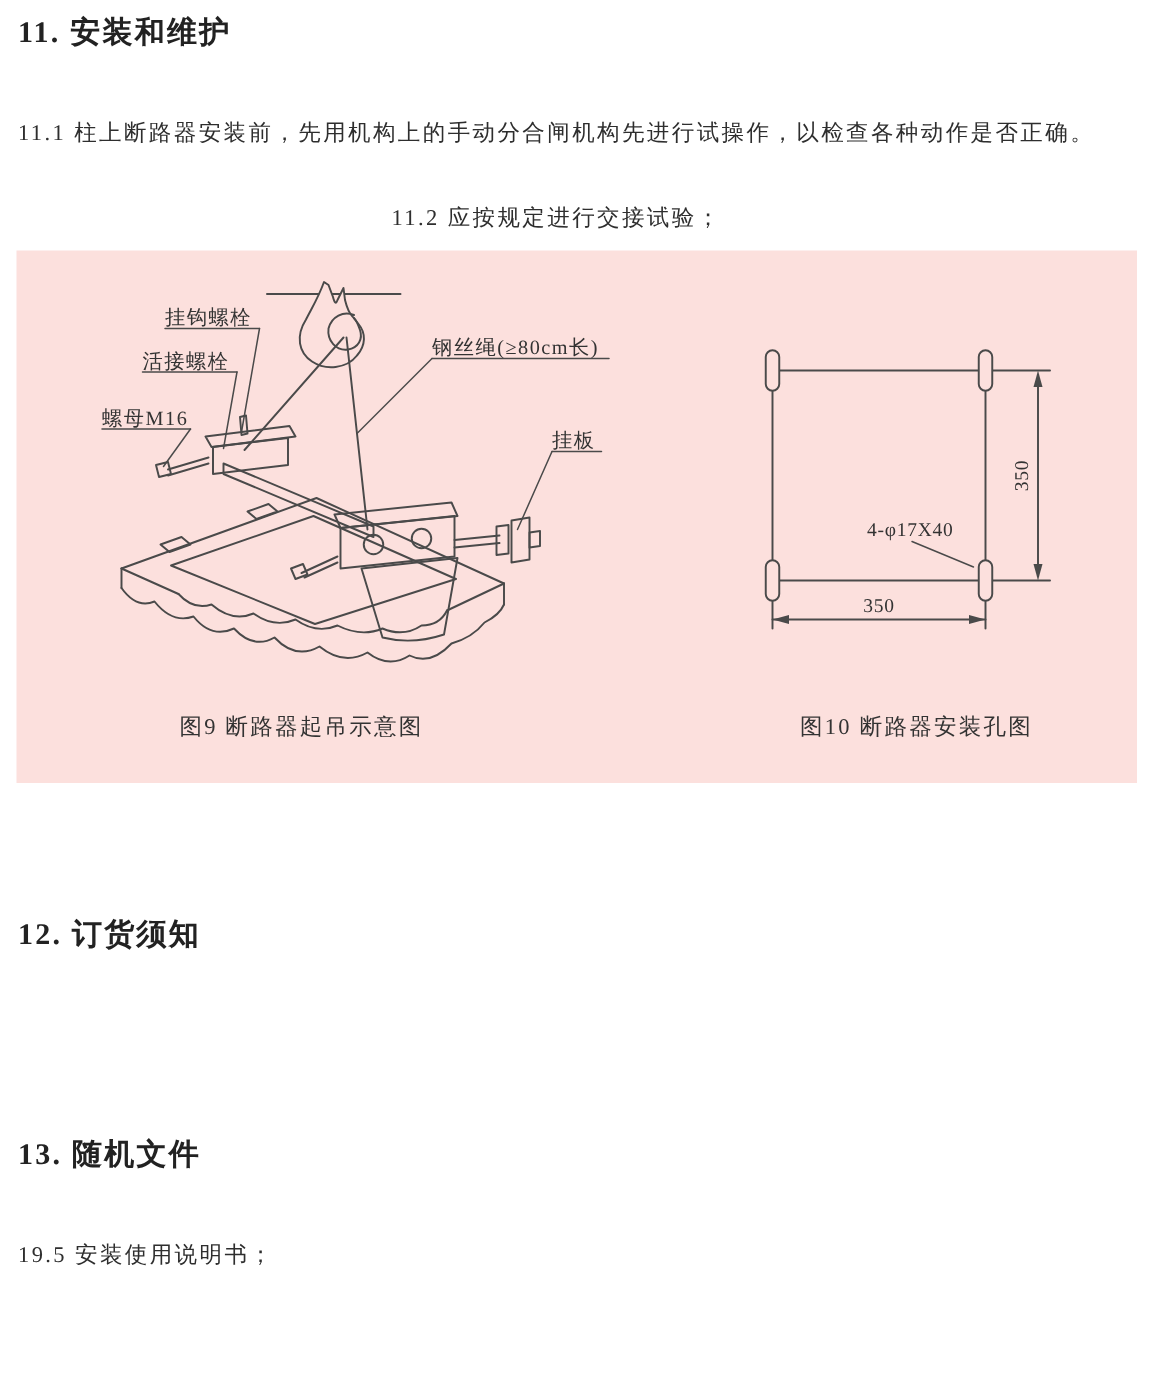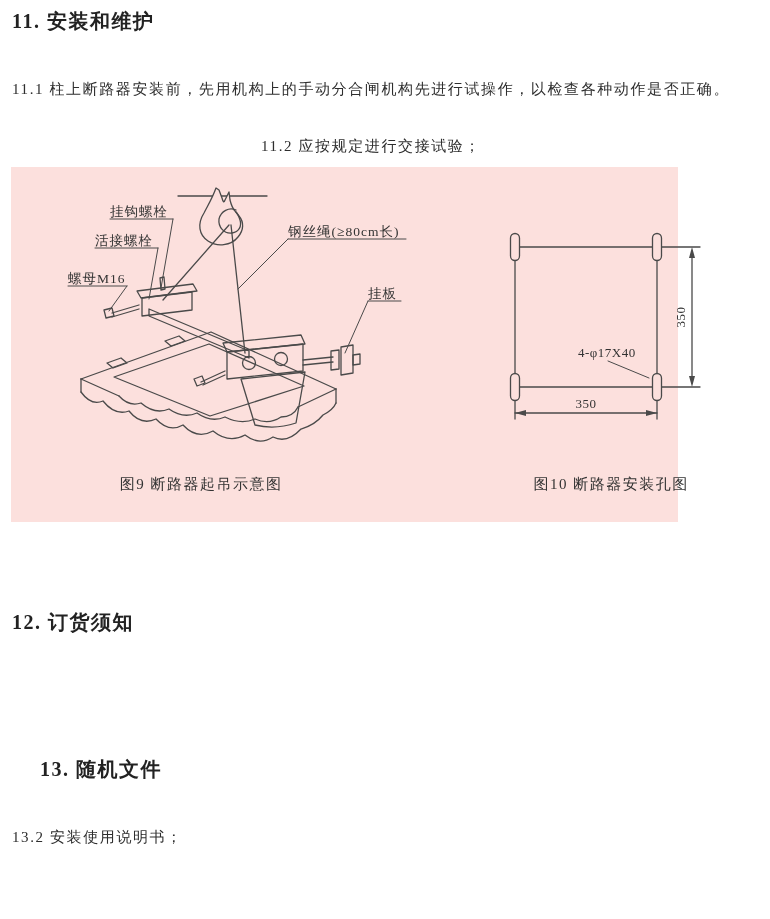--- a/index.html
+++ b/index.html
@@ -12,25 +12,25 @@
     letter-spacing:1.5px;white-space:pre;color:#222;
   }
   .sec-items{
     position:absolute;left:12px;font-size:15px;letter-spacing:1.6px;
     color:#2e2e2e;white-space:pre;text-align:center;
   }
   .sec-items div{height:23.3px;line-height:23.3px;}
   #sec11-heading{top:8px;}
   #sec11-items{top:44px;}
   #figure-panel{
-    position:absolute;left:11px;top:167px;width:667px;height:355px;
+    position:absolute;left:11px;top:167px;width:747px;height:355px;
   }
   #sec12-heading{top:609px;}
   #sec12-items{top:646px;}
-  #sec13-heading{top:756px;margin-left:28px;}
+  #sec13-heading{top:756px;}
   #sec13-items{top:792px;}
   svg text{fill:#333;}
   .fig-label{font-size:13.5px;letter-spacing:1px;}
   .fig-caption{font-size:15px;letter-spacing:1.5px;font-weight:500;}
   .dim-text{font-size:13px;letter-spacing:0.5px;}
 </style>
 </head>
 <body>
 
 <div id="page">
@@ -166,18 +166,18 @@
       </g>
     </svg>
   </div>
 
   <div id="sec12-heading" class="sec-heading">12. 订货须知</div>
   <div id="sec12-items" class="sec-items">
   </div>
 
   <div id="sec13-heading" class="sec-heading">13. 随机文件</div>
   <div id="sec13-items" class="sec-items">
-    <div>13.2 安装使用说明书；</div>
+    <div>19.5 安装使用说明书；</div>
     
     
   </div>
 
 </div>
 
 </body></html>

